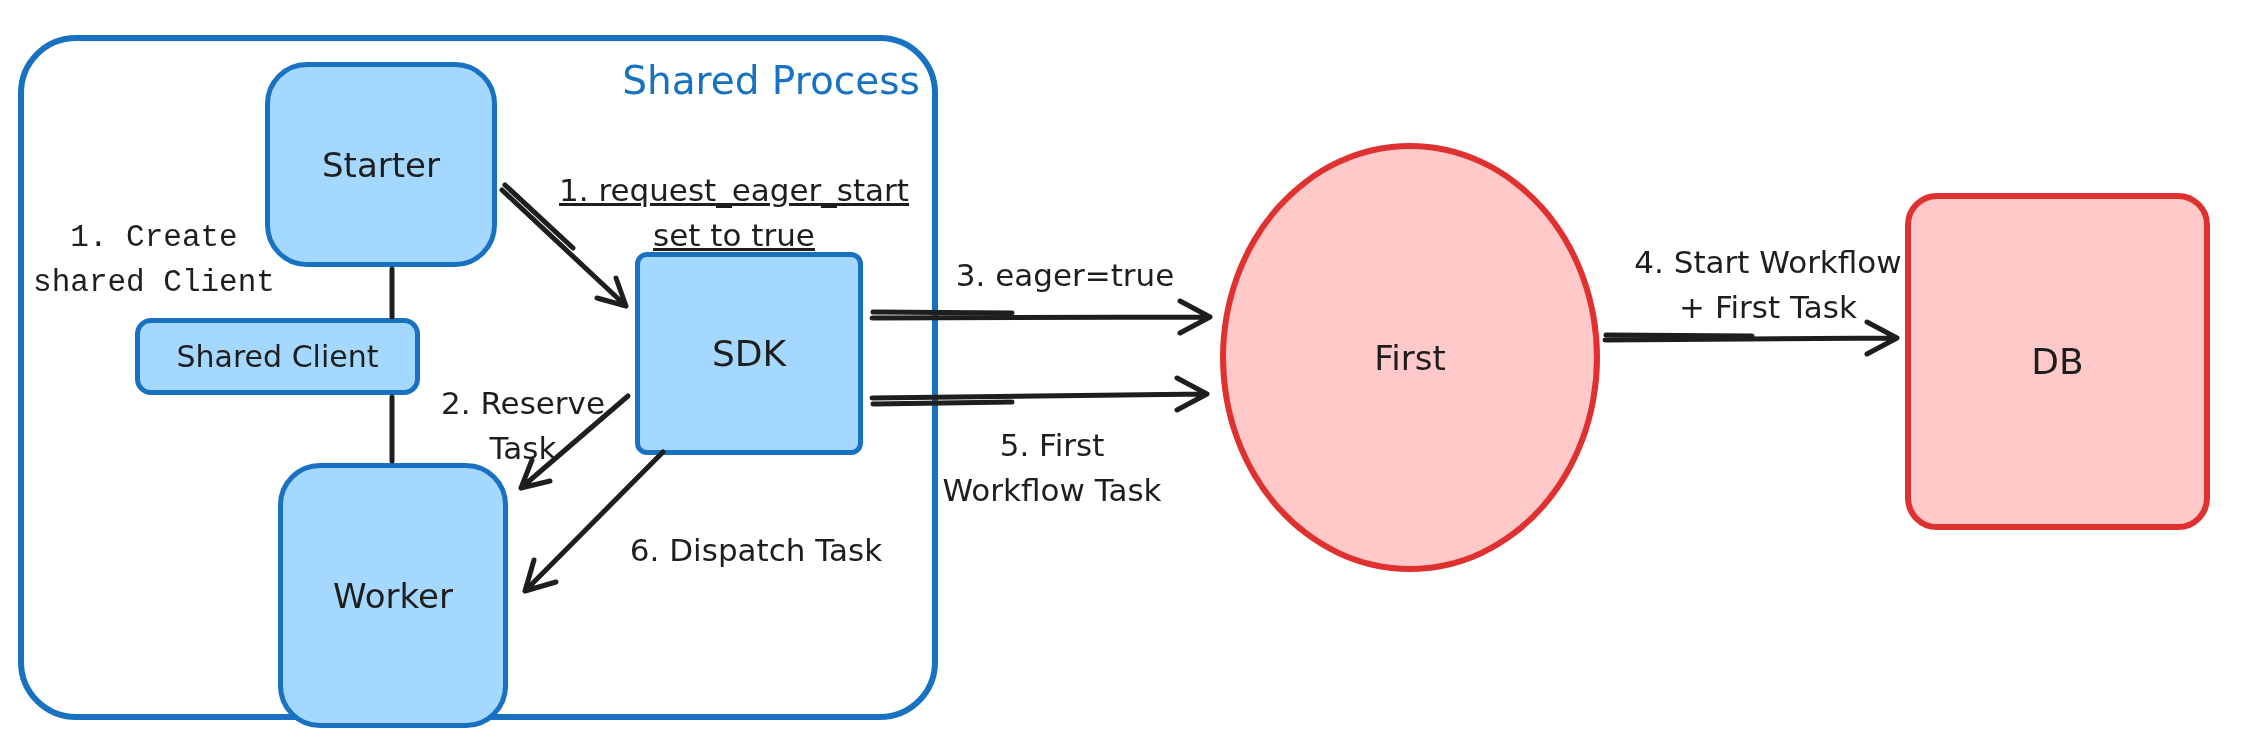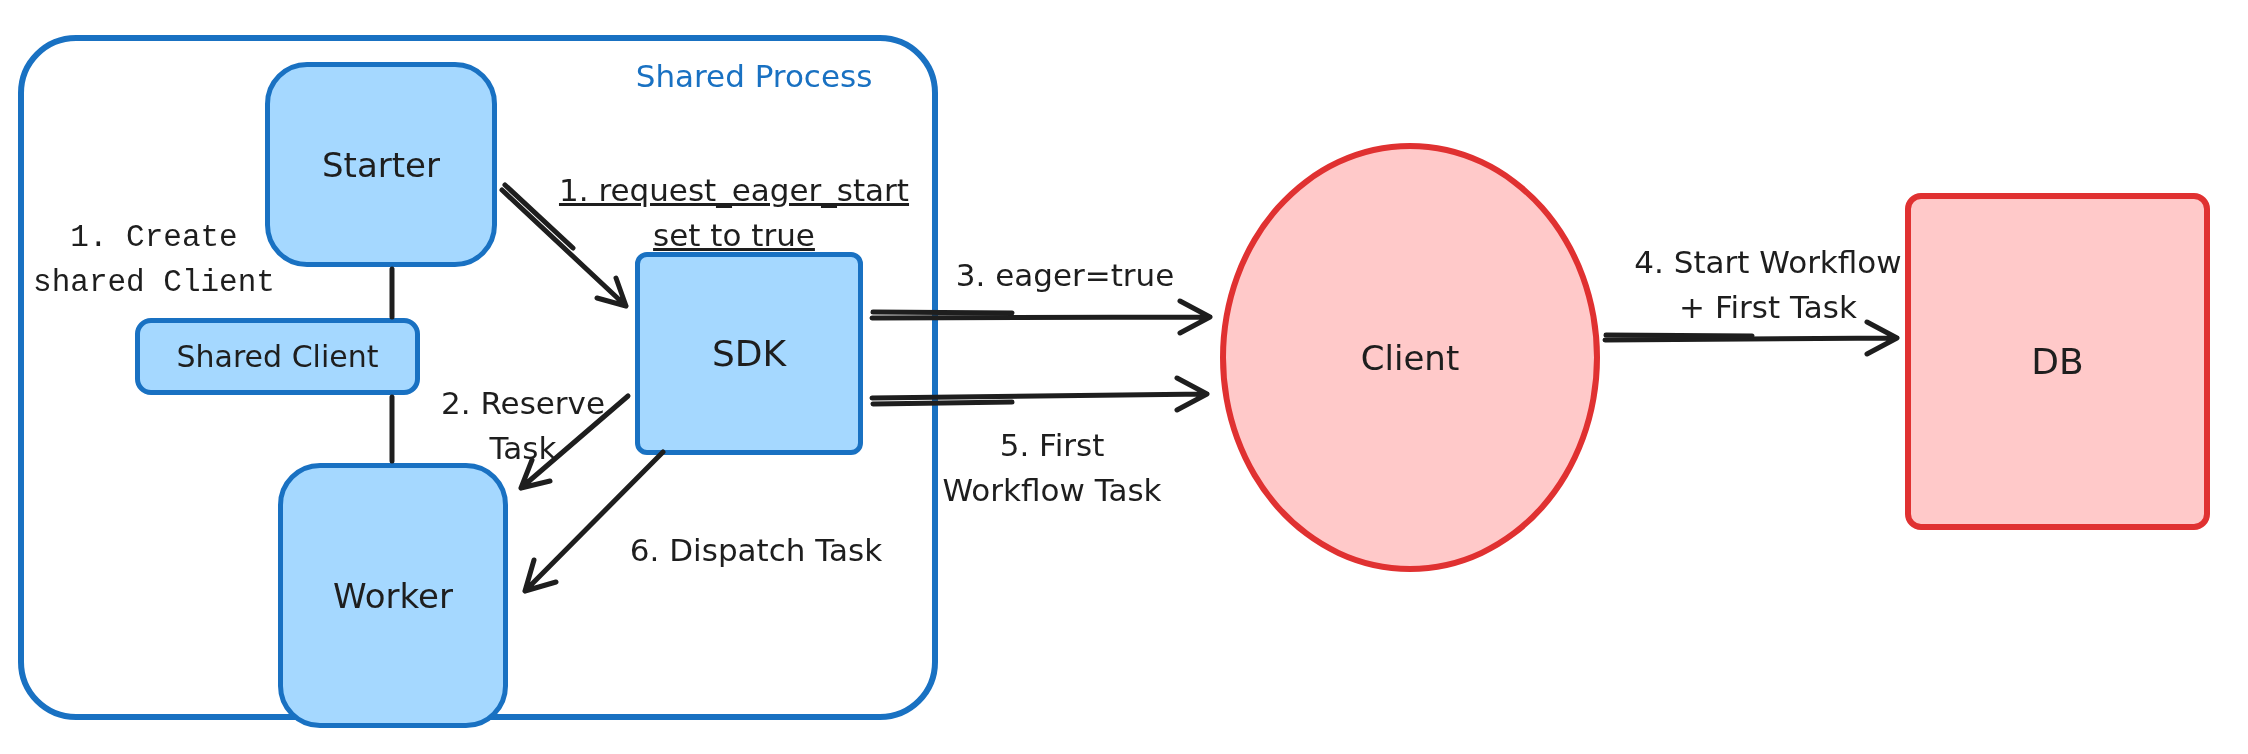--- a/index.html
+++ b/index.html
@@ -41,32 +41,32 @@
   #shared-process-frame {
     position: absolute;
     left: 18px; top: 35px;
     width: 920px; height: 685px;
     border: 6px solid var(--blue-stroke);
     border-radius: 58px;
     background: transparent;
   }
   #frame-label {
     position: absolute;
-    left: 754px; top: 58px;
+    left: 771px; top: 58px;
     transform: translateX(-50%);
     color: var(--blue-stroke);
-    font-size: 31px;
+    font-size: 39px;
     white-space: nowrap;
   }
   #node-starter  { left: 265px;  top: 62px;  width: 232px; height: 205px; border-radius: 42px; font-size: 34px; }
   #node-shared-client { left: 135px; top: 318px; width: 285px; height: 77px; border-radius: 16px; font-size: 30px; }
   #node-worker   { left: 278px;  top: 463px; width: 230px; height: 265px; border-radius: 42px; font-size: 34px; }
   #node-sdk      { left: 635px;  top: 252px; width: 228px; height: 203px; border-radius: 12px; font-size: 36px; }
   #node-server   { left: 1220px; top: 143px; width: 380px; height: 429px; border-radius: 50%; font-size: 34px; }
-  #node-db       { left: 1905px; top: 193px; width: 305px; height: 337px; border-radius: 16px; font-size: 36px; }
+  #node-db       { left: 1905px; top: 193px; width: 305px; height: 337px; border-radius: 32px; font-size: 36px; }
   .ann {
     position: absolute;
     transform: translateX(-50%);
     color: var(--ink);
     font-size: 31px;
     line-height: 45px;
     text-align: center;
     white-space: nowrap;
   }
   #ann-create-shared-client { left: 154px;  top: 215px; font-family: Liberation Mono, monospace; }
@@ -104,21 +104,21 @@
   <div class="node blue-node" id="node-shared-client">
     <span>Shared Client</span>
   </div>
   <div class="node blue-node" id="node-worker">
     <span>Worker</span>
   </div>
   <div class="node blue-node" id="node-sdk">
     <span>SDK</span>
   </div>
   <div class="node red-node" id="node-server">
-    <span>Client</span>
+    <span>First</span>
   </div>
   <div class="node red-node" id="node-db">
     <span>DB</span>
   </div>
 
   <svg id="wires" viewBox="0 0 2248 754">
     <path d="M392 269 L392 317"></path>
     <path d="M392 397 L392 461"></path>
 
     <path d="M502 190 L626 306 M597 298 L626 306 L616 278"></path>

